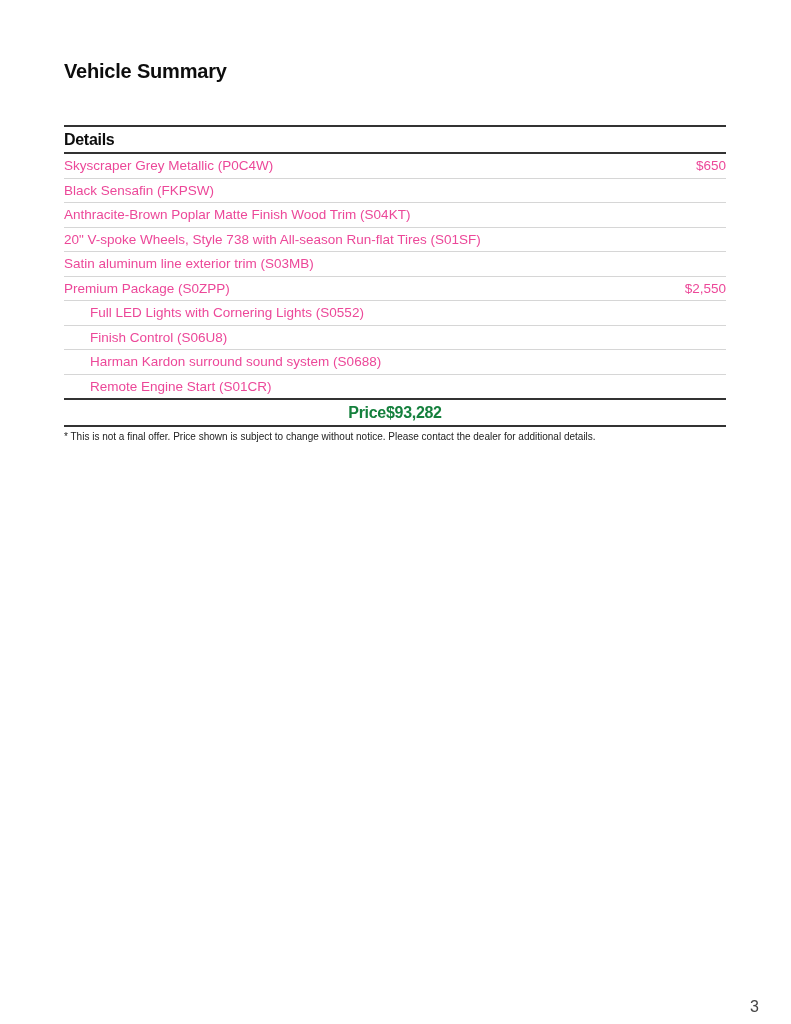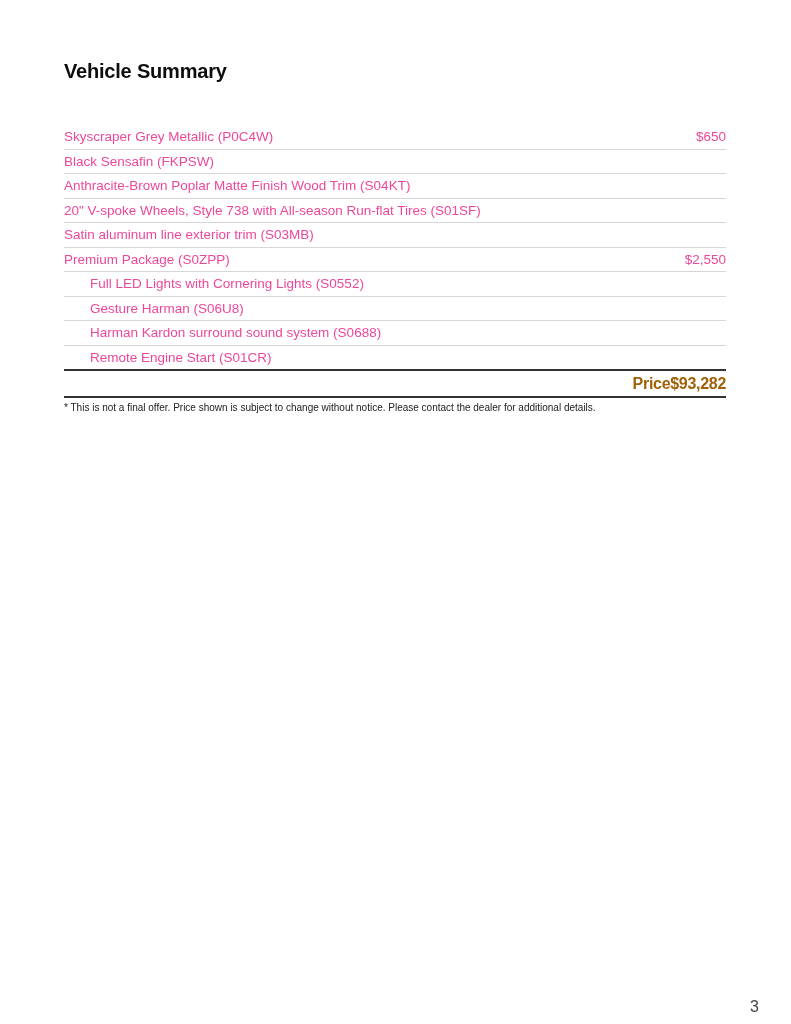--- a/index.html
+++ b/index.html
@@ -55,48 +55,49 @@
       padding-left: 26px;
     }
     .row.last {
       border-bottom: 2px solid #333333;
     }
     .row-price {
       text-align: center;
     }
     .total-row {
       display: flex;
-      justify-content: flex-end;
+      justify-content: center;
       align-items: center;
       height: 25px;
       border-bottom: 2px solid #333333;
       font-size: 16px;
       font-weight: bold;
       letter-spacing: -0.3px;
-      color: #a16207;
+      color: #15803d;
     }
     .disclaimer {
       margin-top: 4px;
       font-size: 10px;
       color: #222222;
     }
     .page-number {
       position: absolute;
       right: 32px;
       bottom: 8px;
       font-size: 16px;
       color: #444444;
     }
   </style>
 </head>
 <body>
 
 <h1 class="page-title">Vehicle Summary</h1>
 
 <div class="summary-table">
+  <div class="section-header">Details</div>
 
   <div class="row">
     <span class="row-label">Skyscraper Grey Metallic (P0C4W)</span>
     <span class="row-price">$650</span>
   </div>
   <div class="row">
     <span class="row-label">Black Sensafin (FKPSW)</span>
     <span class="row-price"></span>
   </div>
   <div class="row">
@@ -113,21 +114,21 @@
   </div>
   <div class="row">
     <span class="row-label">Premium Package (S0ZPP)</span>
     <span class="row-price">$2,550</span>
   </div>
   <div class="row indented">
     <span class="row-label">Full LED Lights with Cornering Lights (S0552)</span>
     <span class="row-price"></span>
   </div>
   <div class="row indented">
-    <span class="row-label">Gesture Harman (S06U8)</span>
+    <span class="row-label">Finish Control (S06U8)</span>
     <span class="row-price"></span>
   </div>
   <div class="row indented">
     <span class="row-label">Harman Kardon surround sound system (S0688)</span>
     <span class="row-price"></span>
   </div>
   <div class="row indented last">
     <span class="row-label">Remote Engine Start (S01CR)</span>
     <span class="row-price"></span>
   </div>

